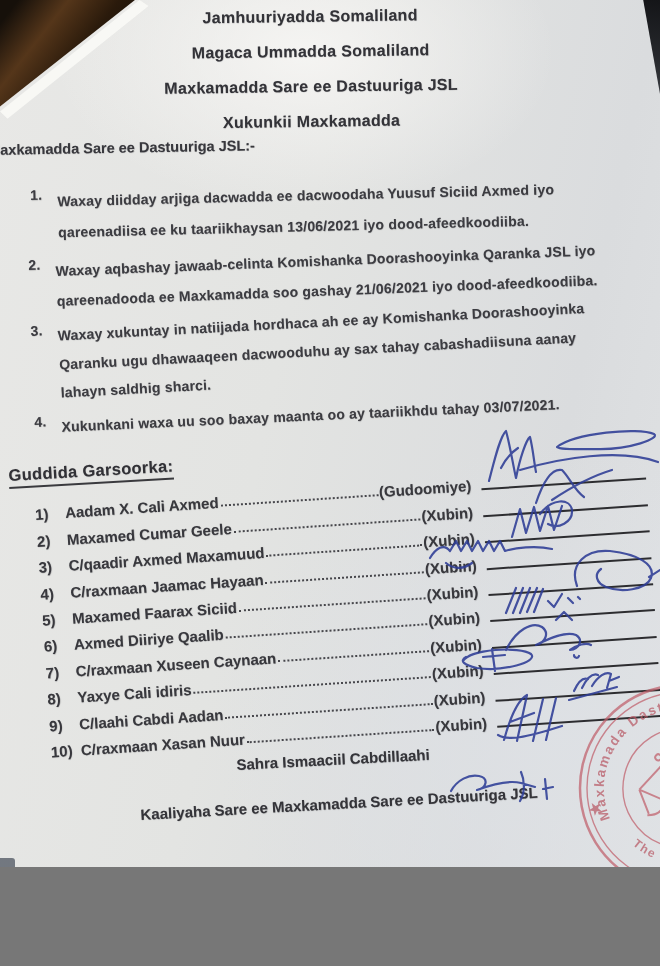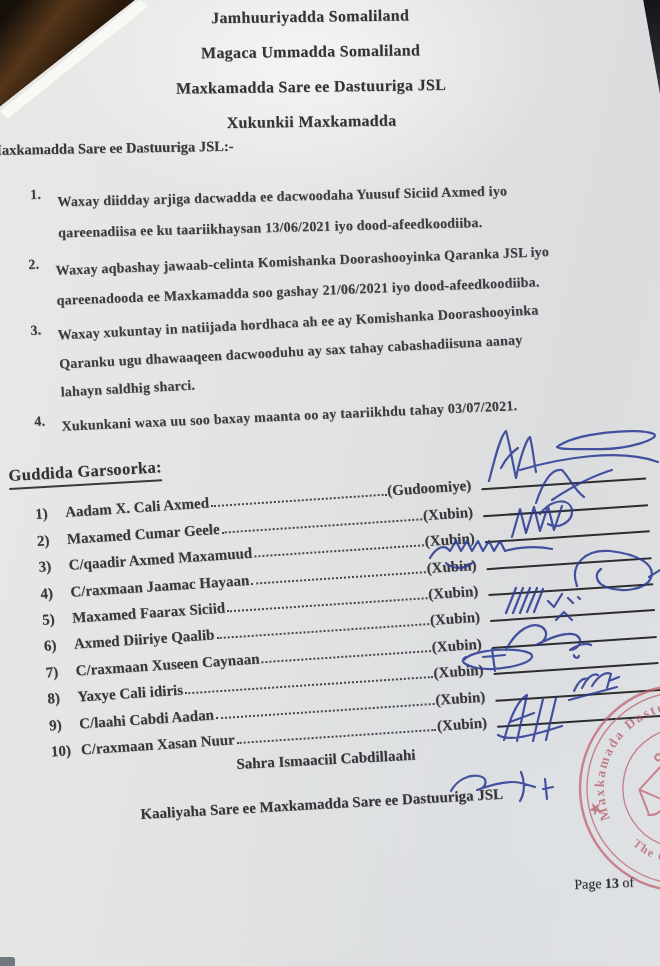--- a/index.html
+++ b/index.html
@@ -1,18 +1,18 @@
 <!DOCTYPE html>
 <html><head>
 <meta charset="utf-8">
 <style>
   html,body{margin:0;padding:0;background:#777;}
   .stage{
-    position:relative;width:660px;height:966px;overflow:hidden;
-    font-family:Liberation Serif, serif;font-weight:700;color:#3a3a3e;
+    position:relative;width:660px;height:867px;overflow:hidden;
+    font-family:Liberation Sans, sans-serif;font-weight:700;color:#3a3a3e;
     background:
       radial-gradient(ellipse 420px 260px at 46% 6%, rgba(248,247,245,.85) 0%, rgba(248,247,245,0) 60%),
       radial-gradient(ellipse 500px 420px at 85% 85%, rgba(222,225,229,.9) 0%, rgba(222,225,229,0) 70%),
       linear-gradient(102deg,#e8e8e6 0%,#e3e4e2 42%,#dadcde 78%,#e0e2e4 100%);
   }
   .txt{text-shadow:.3px .4px .8px rgba(60,60,66,.4);}
   
   .corner-tl{position:absolute;left:0;top:0;width:142px;height:112px;z-index:7;
     clip-path:polygon(0 0,95% 0,0 95%);
     background:linear-gradient(128deg,#16100a 8%,#55361a 30%,#2a1a0b 52%,#120d07 78%,#0c0906 100%);}

